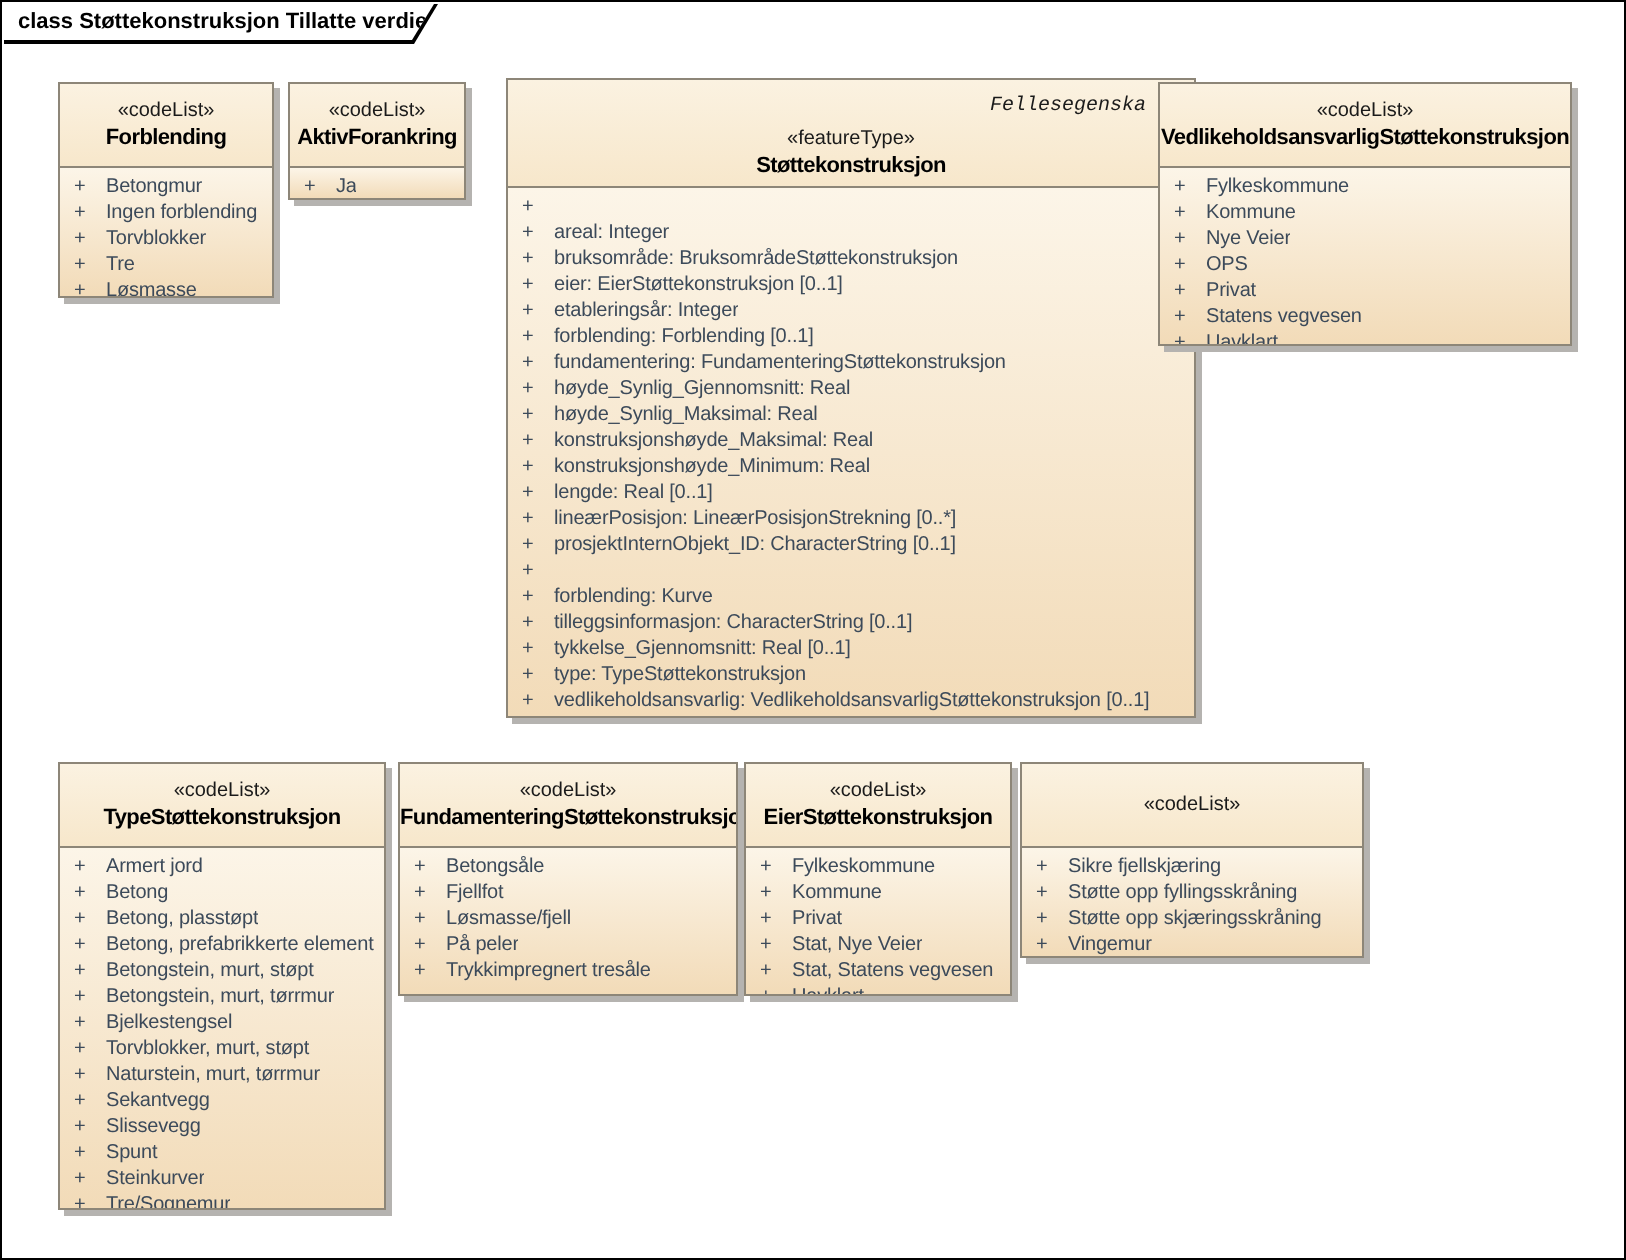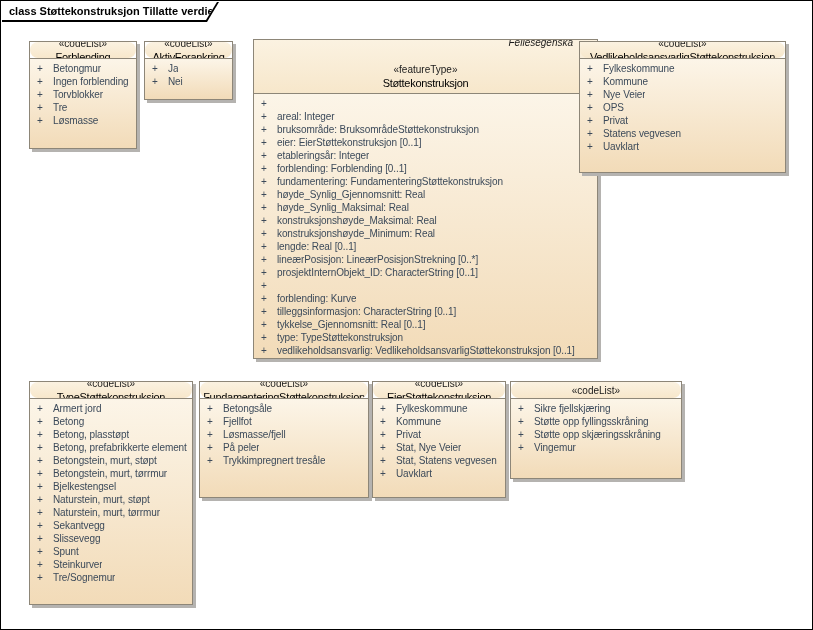--- a/index.html
+++ b/index.html
@@ -14,29 +14,29 @@
   .tab-inner{position:absolute;left:0;top:0;width:215px;height:18px;background:#fff;
     clip-path:polygon(0 0,100% 0,calc(100% - 11px) 100%,0 100%);
     display:flex;align-items:center;padding-left:7px;box-sizing:border-box;
     font-size:11px;font-weight:bold;color:#000;white-space:nowrap;}
   
   .box{position:absolute;display:flex;flex-direction:column;box-sizing:border-box;
     border:1px solid #8d8678;box-shadow:3px 3px 0 0 #b5b3b0;overflow:hidden;}
   .hdr{flex:none;background:linear-gradient(180deg,#fbf2e1,#f7e7cb);
     display:flex;flex-direction:column;align-items:center;justify-content:center;
     overflow:hidden;width:100%;}
-  .hdr-cl{height:16px;border-radius:13px;}
+  .hdr-cl{height:41px;}
   .hdr-main{height:50px;justify-content:flex-end;padding-bottom:3px;}
   .bod{flex:1;border-top:1px solid #8d8678;background:linear-gradient(180deg,#fcf5e8,#f2dbb8);
     padding:3px 0 0 0;overflow:hidden;}
   .stereo{font-size:10px;color:#1a1a1a;line-height:13px;white-space:nowrap;}
-  .cname{font-size:11px;font-weight:normal;color:#000;line-height:14px;white-space:nowrap;
+  .cname{font-size:11px;font-weight:bold;color:#000;line-height:14px;white-space:nowrap;
     letter-spacing:-0.3px;max-width:100%;}
   .pkg{align-self:flex-end;font-size:10px;font-style:italic;color:#1a1a1a;line-height:12px;
-    padding-right:24px;margin-bottom:14px;white-space:nowrap;}
+    padding-right:24px;margin-bottom:3px;white-space:nowrap;font-family:Liberation Mono, monospace;}
   .row{display:flex;line-height:13px;font-size:10px;color:#3c4a5a;letter-spacing:-0.1px;}
   .plus{flex:none;width:16px;padding-left:7px;box-sizing:content-box;}
   .lbl{white-space:nowrap;overflow:hidden;}
   
   #box-forblending    {left:28px; top:40px; width:108px;height:108px;}
   #box-aktiv          {left:143px;top:40px; width:89px; height:59px;}
   #box-main           {left:252px;top:38px; width:345px;height:320px;z-index:1;}
   #box-vedlikehold    {left:578px;top:40px; width:207px;height:132px;z-index:2;}
   #box-type           {left:28px; top:380px;width:164px;height:224px;}
   #box-fundamentering {left:198px;top:380px;width:170px;height:117px;}
@@ -252,21 +252,21 @@
         <div class="row">
           <span class="plus">+</span>
           <span class="lbl">Betongstein, murt, tørrmur</span>
         </div>
         <div class="row">
           <span class="plus">+</span>
           <span class="lbl">Bjelkestengsel</span>
         </div>
         <div class="row">
           <span class="plus">+</span>
-          <span class="lbl">Naturstein, murt, støpt</span>
+          <span class="lbl">Torvblokker, murt, støpt</span>
         </div>
         <div class="row">
           <span class="plus">+</span>
           <span class="lbl">Naturstein, murt, tørrmur</span>
         </div>
         <div class="row">
           <span class="plus">+</span>
           <span class="lbl">Sekantvegg</span>
         </div>
         <div class="row">

